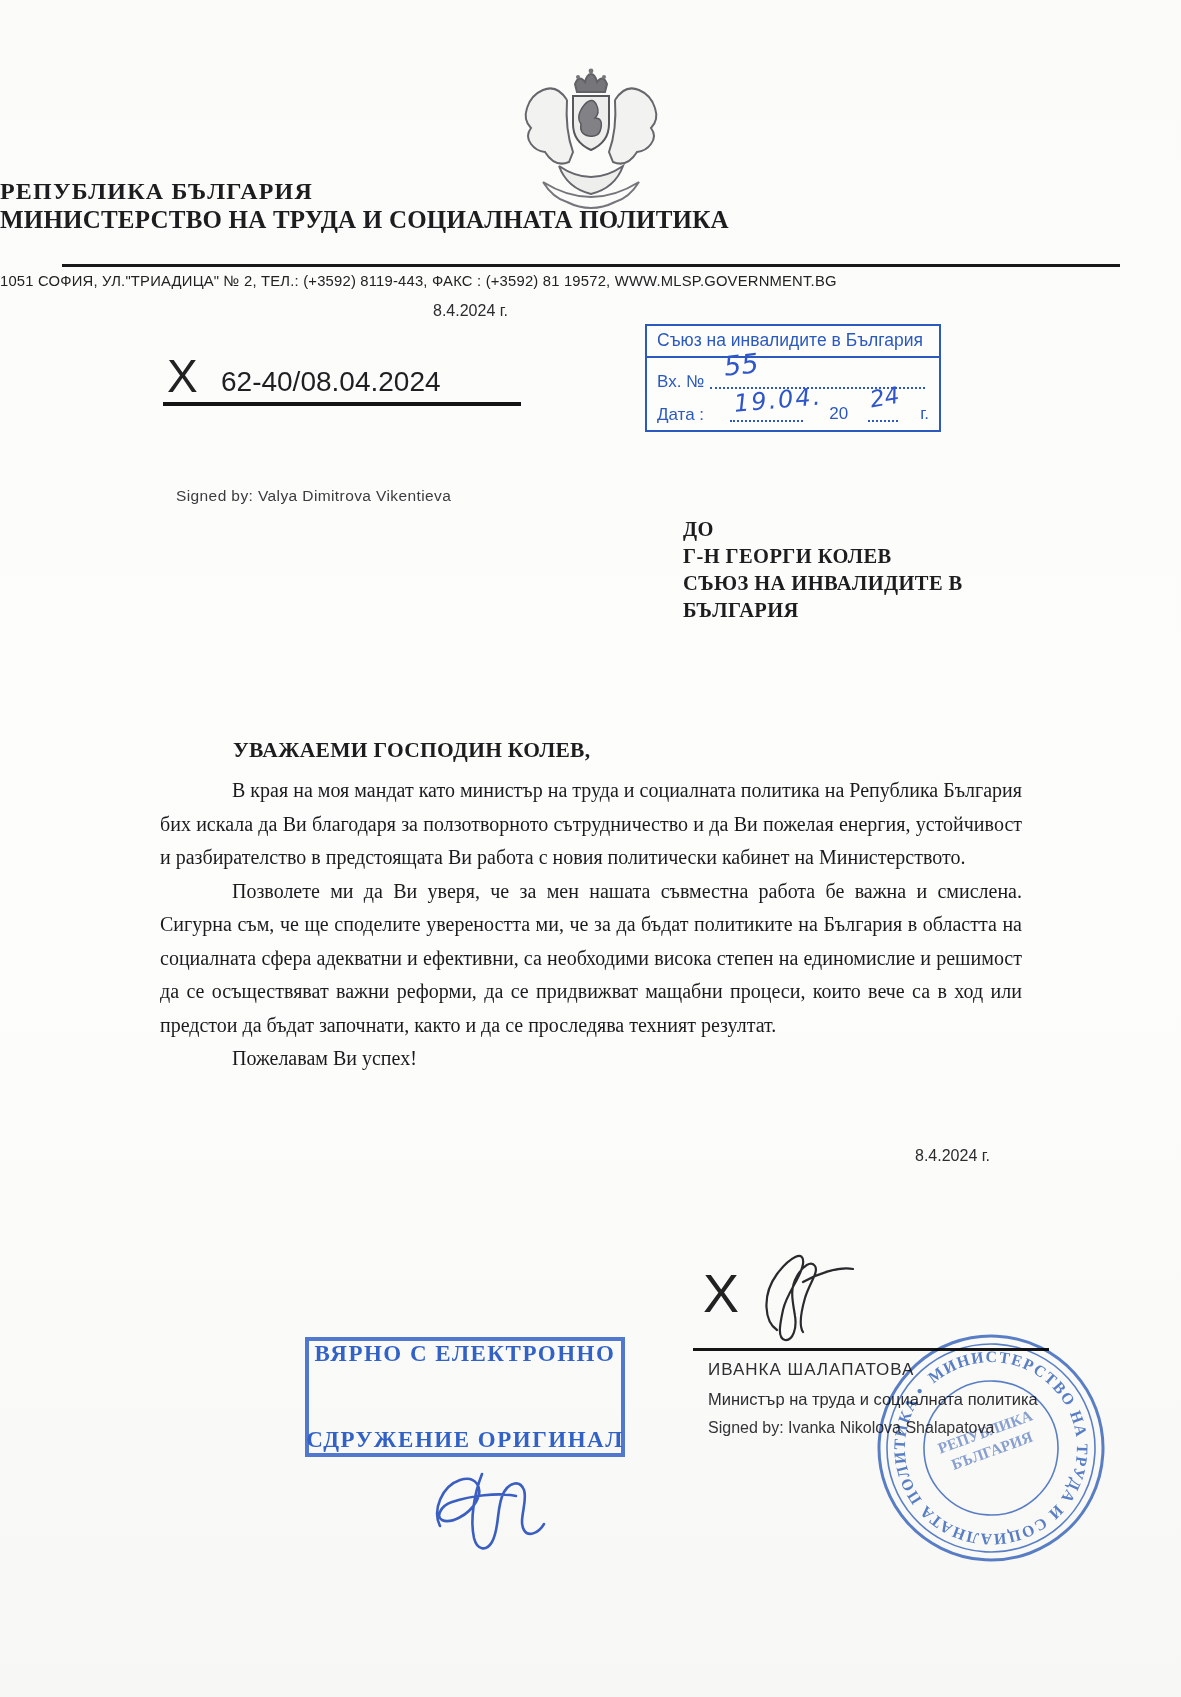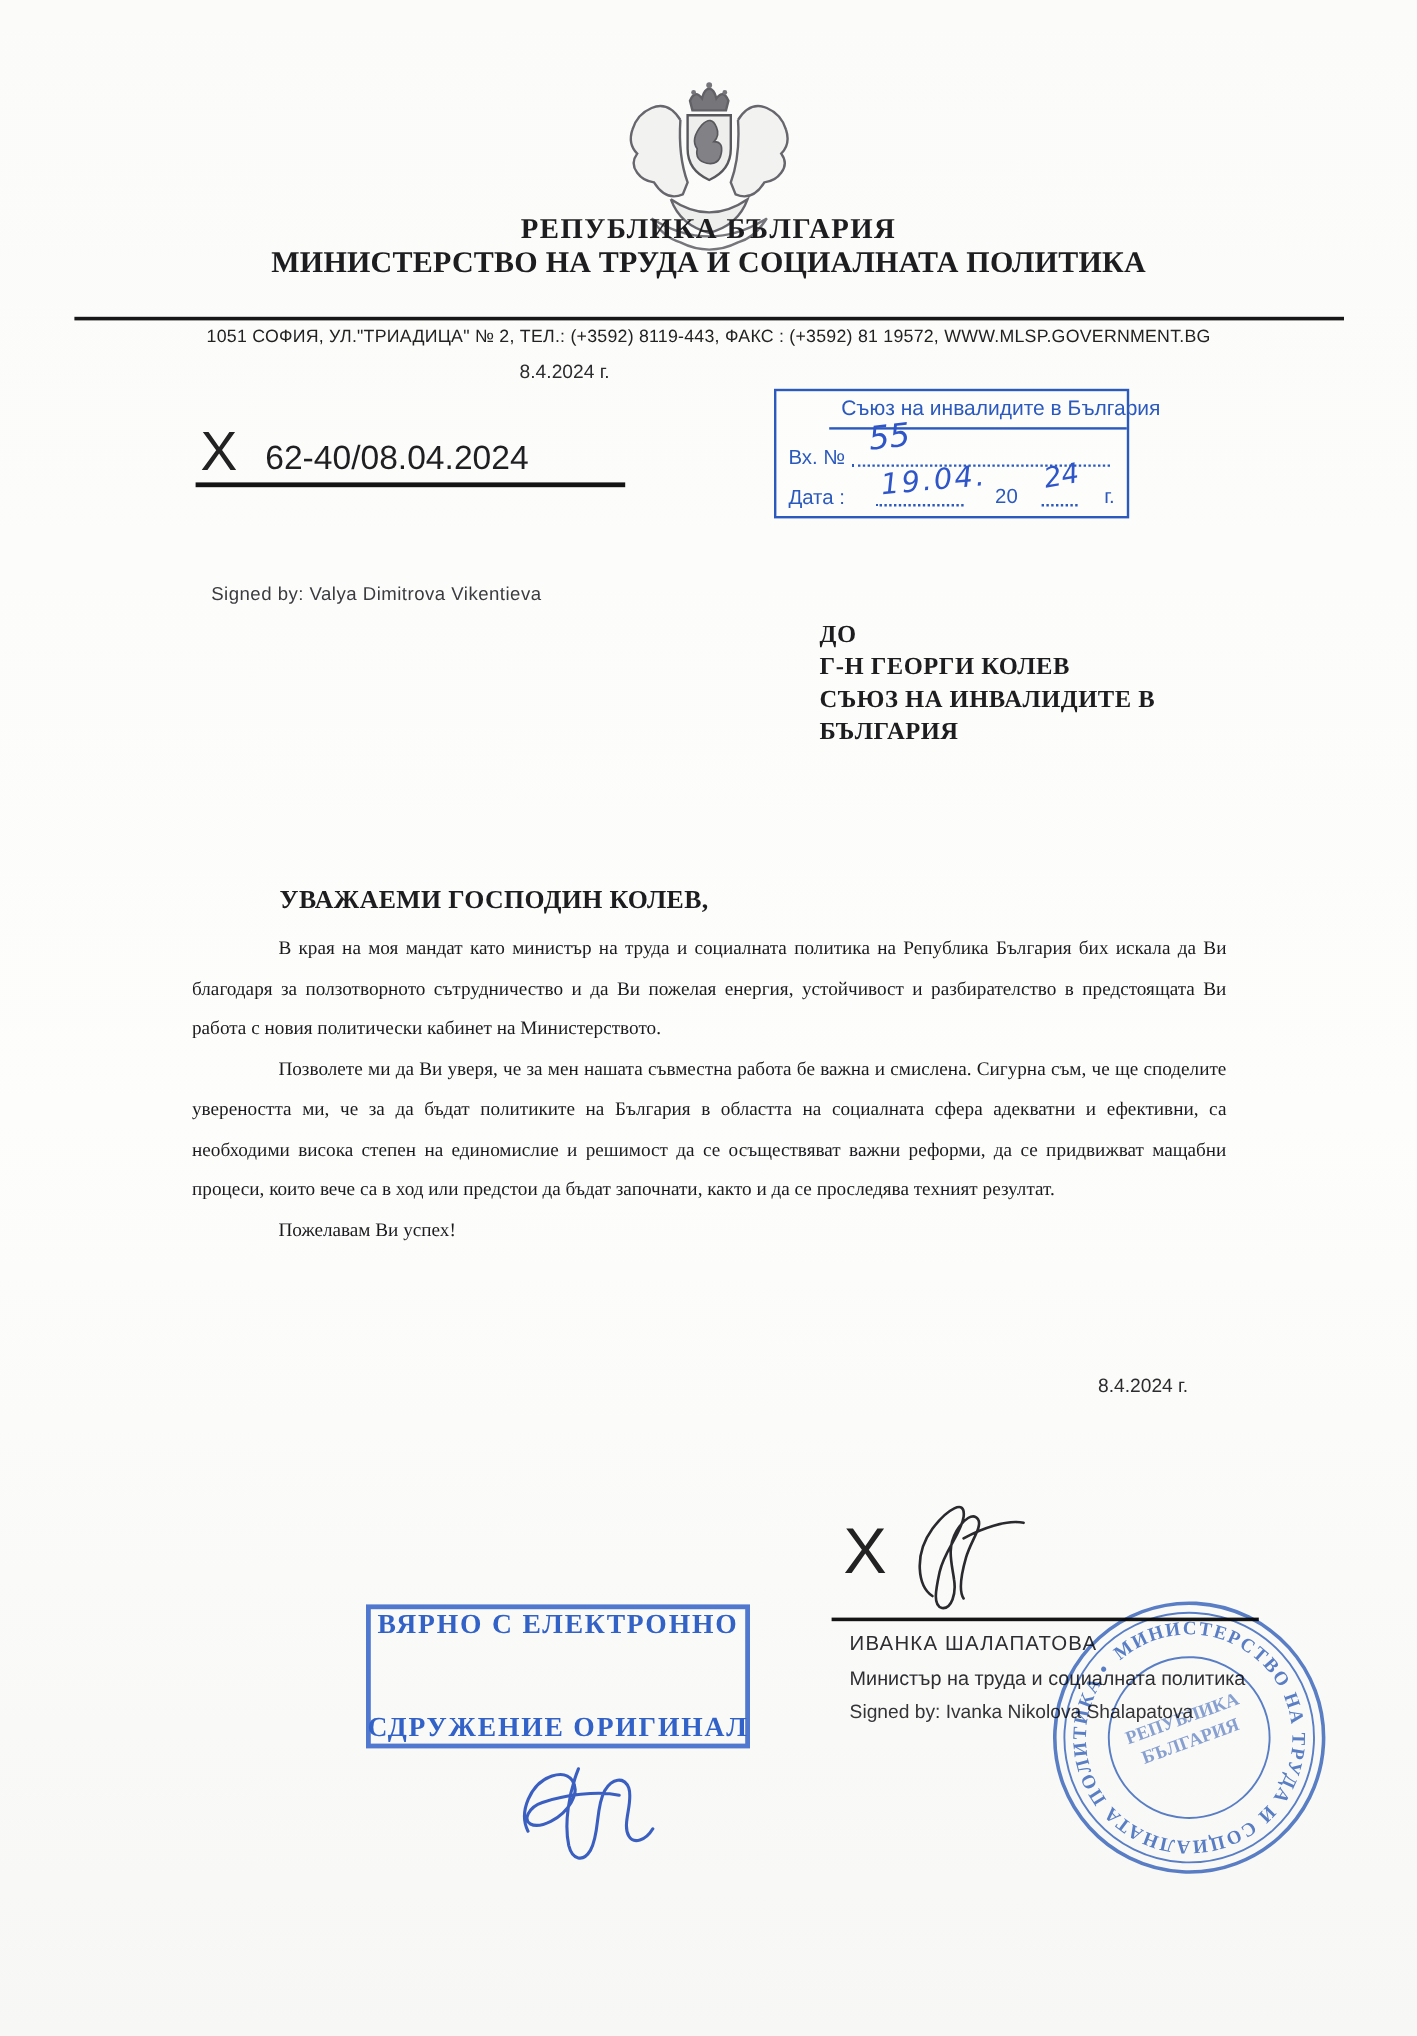--- a/index.html
+++ b/index.html
@@ -2,60 +2,60 @@
 <html><head>
 <meta charset="utf-8">
 <style>
   html,body{margin:0;padding:0;background:#e9e9e7;}
   .page{
     position:relative;width:1181px;height:1697px;margin:0 auto;
     background:linear-gradient(180deg,#fbfbfa 0%,#fdfdfc 55%,#f7f7f5 100%);
     font-family:"Liberation Serif",serif;color:#1d1d1f;overflow:hidden;
   }
   .abs{position:absolute;}
-  .ctr{width:100%;text-align:center;}
+  .ctr{width:100%;}
   .sans{font-family:"Liberation Sans",sans-serif;}
 
   
   .coa{position:absolute;left:50%;top:66px;transform:translateX(-50%);opacity:.92;}
   .h-republic{top:178px;font-weight:bold;font-size:24px;letter-spacing:1.2px;}
   .h-ministry{top:206px;font-weight:bold;font-size:25px;letter-spacing:.2px;}
   .h-cert{top:237px;font-style:italic;font-size:18.5px;letter-spacing:.2px;color:#242428;}
   .rule{left:62px;width:1058px;top:264px;height:3px;background:#181818;}
   .h-addr{top:273px;font-size:14.8px;letter-spacing:.2px;color:#222;}
 
   
   .doc-date-top{left:433px;top:302px;font-size:16px;color:#2c2c2e;}
   .ref-x{left:167px;top:349px;font-size:46px;font-weight:400;color:#222;}
   .ref-num{left:221px;top:366px;font-size:28px;color:#1f1f22;}
   .ref-line{left:163px;top:402px;width:358px;height:3.5px;background:#141414;}
   .signer-note{left:176px;top:487px;font-size:15.5px;color:#3c3c40;letter-spacing:.4px;}
 
   
   .estamp{left:645px;top:324px;width:292px;height:104px;border:2.5px solid #2b59bd;
           color:#2b59bd;font-family:"Liberation Sans",sans-serif;background:rgba(255,255,255,.25);}
-  .estamp-org{display:block;padding:4px 24px 5px 10px;font-size:17.5px;border-bottom:2px solid #2b59bd;white-space:nowrap;margin-left:44px;}
+  .estamp-org{display:block;padding:4px 24px 5px 10px;font-size:17.5px;border-bottom:2px solid #2b59bd;white-space:nowrap;}
   .estamp-row{display:flex;align-items:flex-end;padding:0 10px;font-size:17px;text-align:right;}
   .row-vx{margin-top:9px;}
   .row-date{margin-top:8px;gap:20px;}
   .dots{flex:1;border-bottom:2.5px dotted #2b59bd;margin:0 4px 3px 6px;position:relative;height:20px;}
   .hand{font-family:"DejaVu Sans",sans-serif;font-style:italic;color:#2f56c8;}
   .hw-num{position:absolute;left:14px;top:-18px;font-size:27px;transform:rotate(-6deg);}
   .hw-date{position:absolute;left:4px;top:-14px;font-size:24px;transform:rotate(-5deg);letter-spacing:2px;}
   .yr{margin:0 0 1px 2px;}
   .yrdots{width:30px;border-bottom:2.5px dotted #2b59bd;margin:0 2px 3px 0;position:relative;height:20px;}
   .hw-yr{position:absolute;left:2px;top:-16px;font-size:23px;transform:rotate(-10deg);}
   .gsuffix{margin-bottom:1px;}
 
   
   .addressee{left:683px;top:516px;font-weight:bold;font-size:20.5px;line-height:27px;letter-spacing:.4px;}
 
   
   .salutation{left:233px;top:738px;font-weight:bold;font-size:21.5px;letter-spacing:.3px;}
-  .body-block{left:160px;top:774px;width:862px;text-align:justify;font-size:16px;line-height:33.5px;color:#1b1b1e;}
+  .body-block{left:160px;top:774px;width:862px;text-align:justify;font-size:20px;line-height:33.5px;color:#1b1b1e;}
   .body-block p{margin:0;text-indent:72px;}
 
   
   .sig-date{left:915px;top:1147px;font-size:16px;color:#2c2c2e;}
   .sig-x{left:703px;top:1262px;font-size:54px;font-weight:300;color:#222;}
   .sig-scribble{left:747px;top:1232px;}
   .sig-line{left:693px;top:1348px;width:356px;height:3px;background:#141414;}
   .sig-name{left:708px;top:1360px;font-size:17px;letter-spacing:1px;color:#2e2e32;}
   .sig-title{left:708px;top:1390px;font-size:16.5px;color:#2e2e32;}
   .sig-note{left:708px;top:1419px;font-size:16px;color:#353538;}

